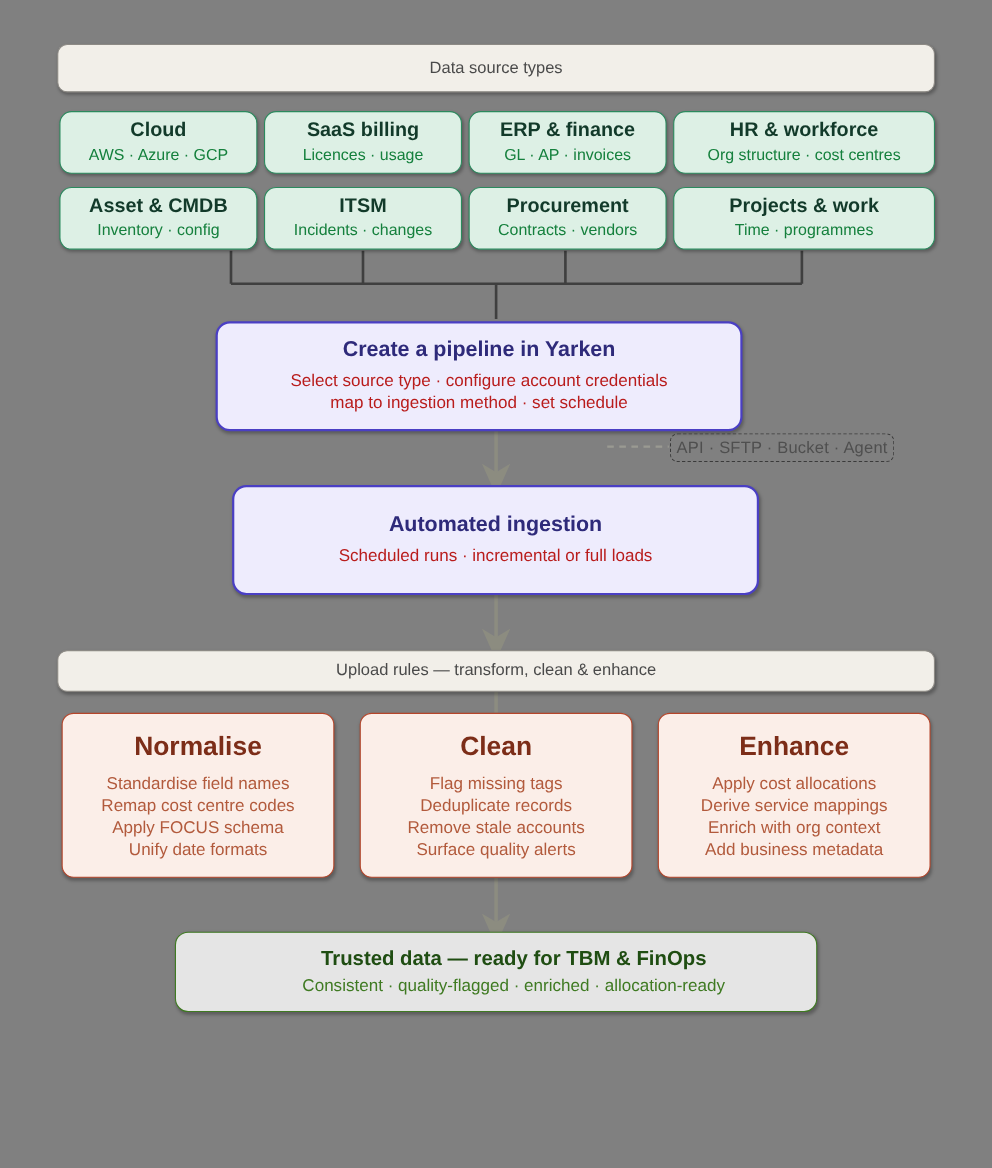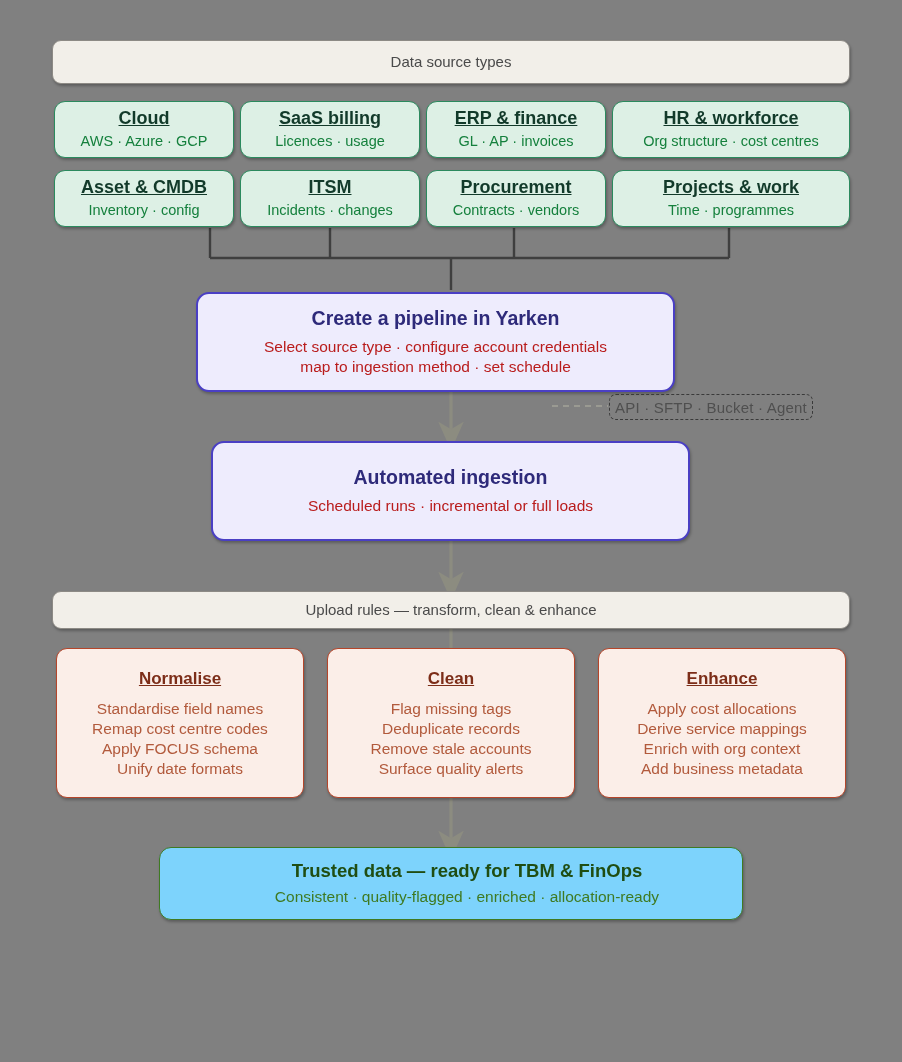--- a/index.html
+++ b/index.html
@@ -61,21 +61,20 @@
   .source {
     background: #ddf0e5;
     border: 1.6px solid #2b8a5e;
     border-radius: 11px;
     color: #15past;
   }
   .source .title {
     color: #123a2a;
     font-size: 18px;
     margin-bottom: 2px;
-    text-decoration: underline;
   }
   .source .sub {
     color: #15803d;
     font-size: 14.5px;
   }
 
   
   .process {
     background: #eeecfd;
     border: 2px solid #4a3fc4;
@@ -93,32 +92,31 @@
 
   
   .rule {
     background: #fbeee8;
     border: 1.8px solid #b5452a;
     border-radius: 11px;
     padding-top: 2px;
   }
   .rule .title {
     color: #7c2d18;
-    font-size: 17px;
+    font-size: 24px;
     margin-bottom: 10px;
-    text-decoration: underline;
   }
   .rule .sub {
     color: #b25a3c;
     font-size: 15.5px;
   }
 
   
   .outcome {
-    background: #7dd3fc;
+    background: #e5e5e5;
     border: 1.8px solid #3f7a22;
     border-radius: 12px;
     padding-left: 32px;
   }
   .outcome .title {
     color: #1f4d12;
     font-size: 18.5px;
     margin-bottom: 5px;
   }
   .outcome .sub {

